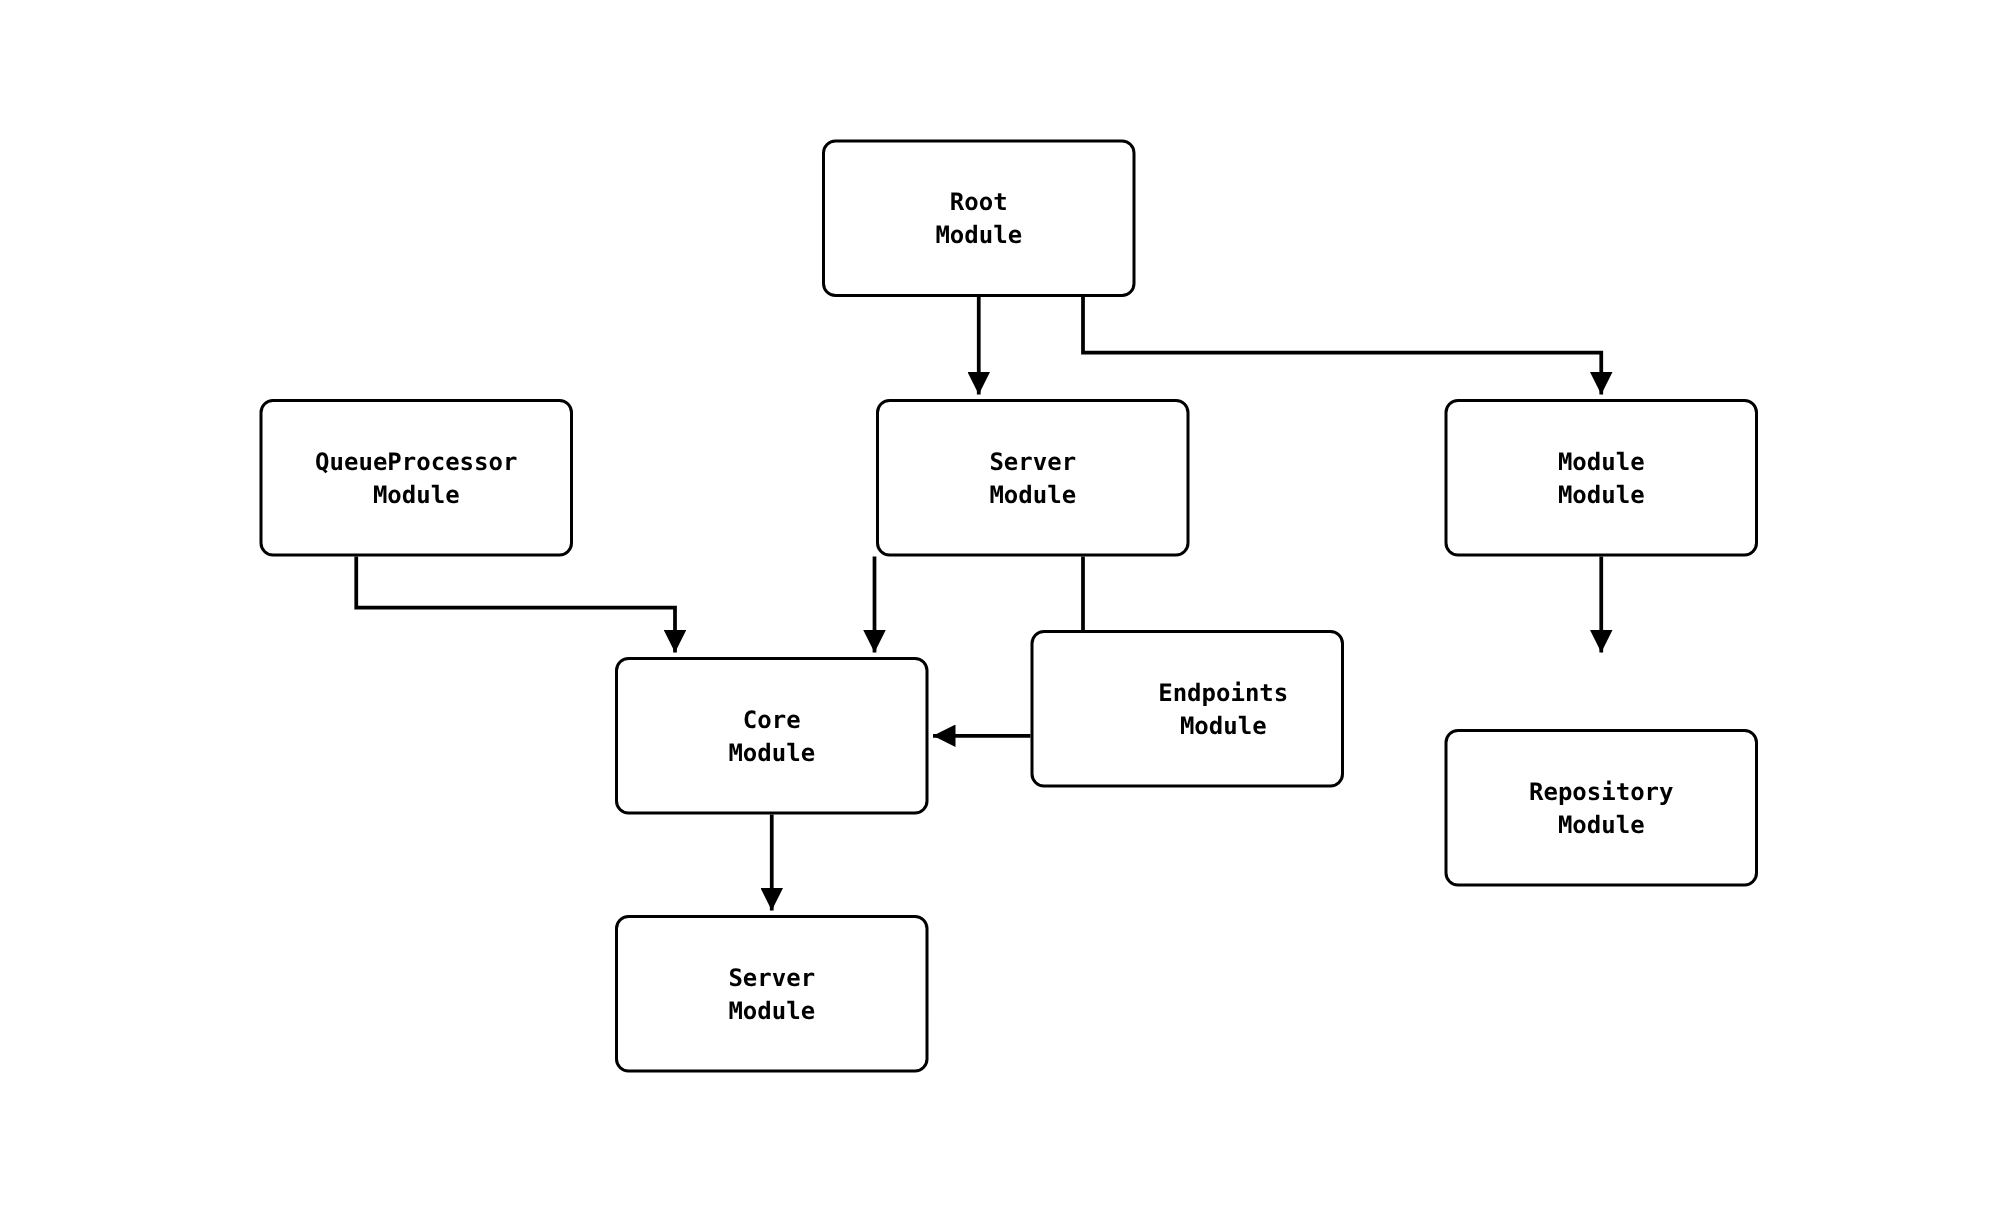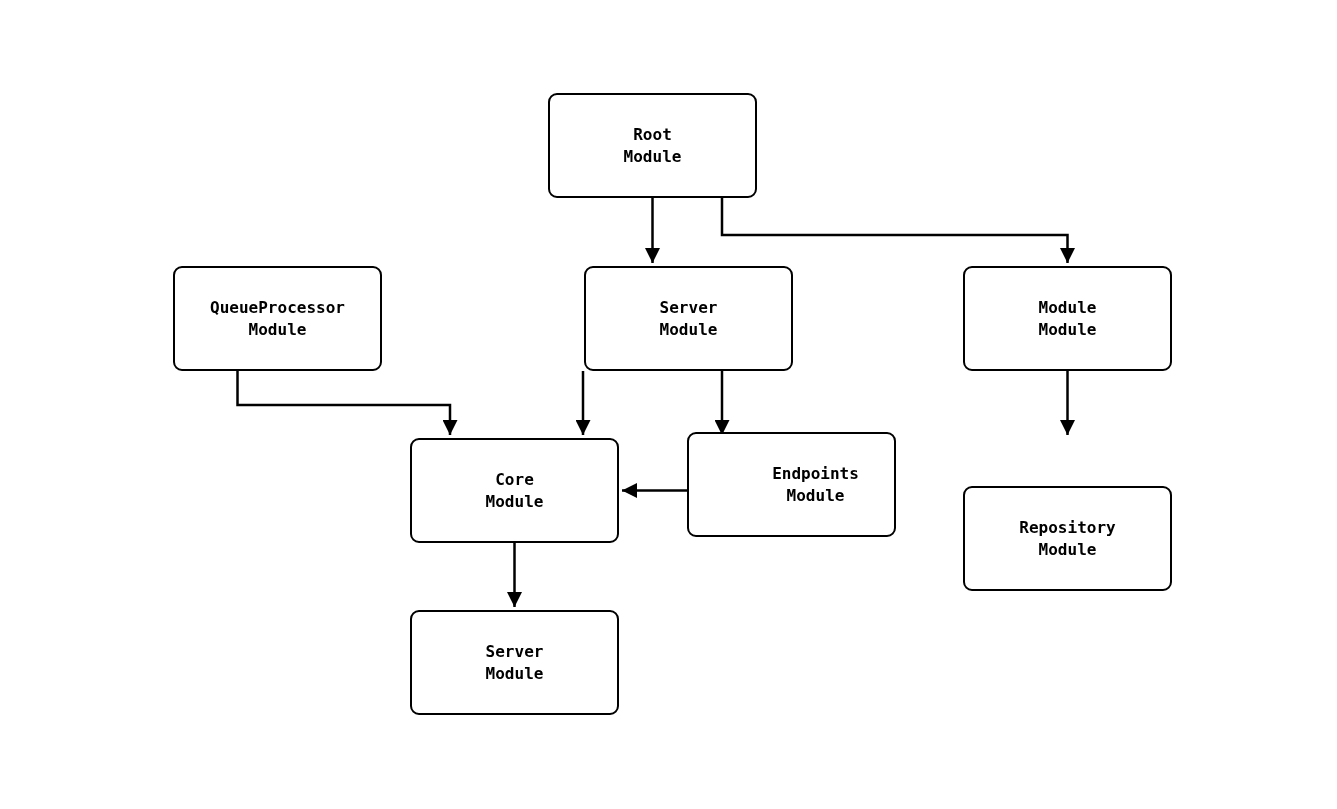--- a/index.html
+++ b/index.html
@@ -42,21 +42,21 @@
     line-height: 22px;
     color: #000000;
     white-space: nowrap;
   }
   
   .node-root          { left: 548px; top:  93px; }
   .node-queueprocessor{ left: 133px; top: 266px; margin-left: 40px; }
   .node-server        { left: 548px; top: 266px; margin-left: 36px; }
   .node-global        { left: 963px; top: 266px; }
   .node-core          { left: 410px; top: 438px; text-align: right; }
-  .node-endpoints     { left: 687px; top: 432px; padding-left: 48px; }
+  .node-endpoints     { left: 687px; top: 420px; padding-left: 48px; }
   .node-repository    { left: 963px; top: 438px; margin-top: 48px; }
   .node-queue         { left: 410px; top: 610px; }
 
   .edge {
     fill: none;
     stroke: #000000;
     stroke-width: 2.5px;
   }
 </style>
 </head>

